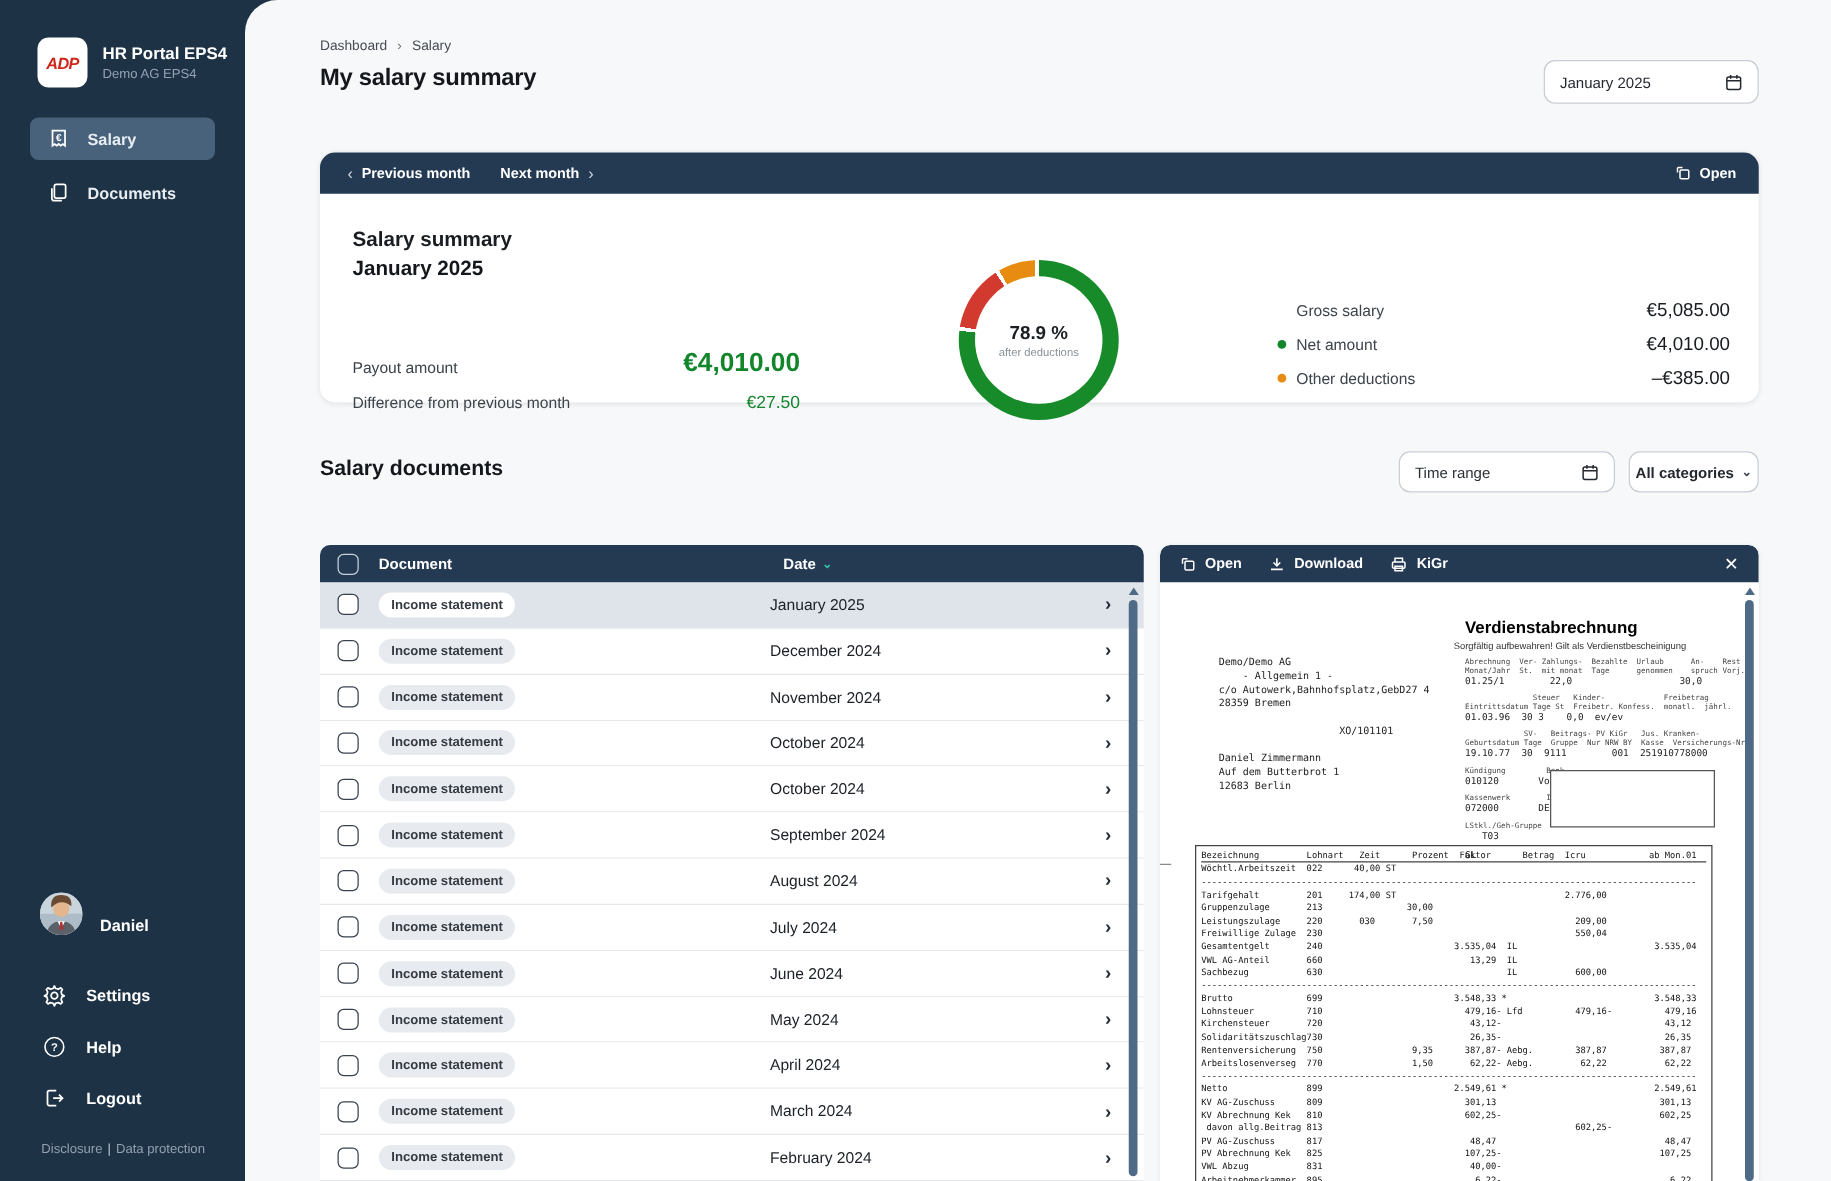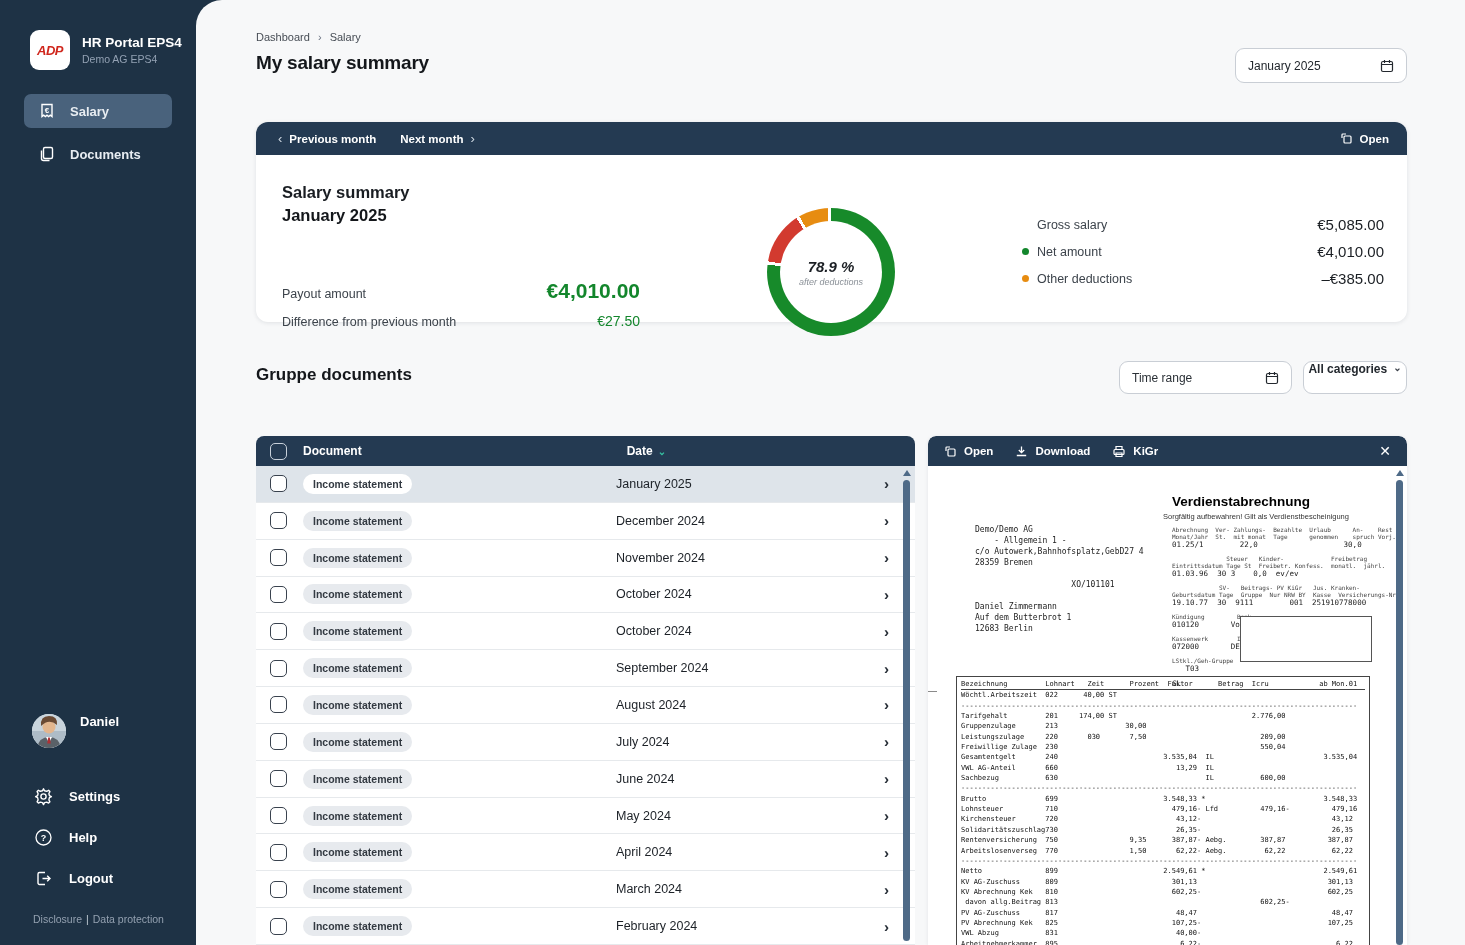--- a/index.html
+++ b/index.html
@@ -12,21 +12,21 @@
   .brand { display:flex; align-items:center; gap:12px; padding:30px 0 0 30px; }
   .logo { width:40px; height:40px; background:#fff; border-radius:9px; display:flex; align-items:center; justify-content:center; }
   .logo span { color:#d0271d; font-weight:800; font-style:italic; font-size:13px; letter-spacing:-0.5px; }
   .brand-title { color:#fff; font-weight:800; font-size:13.5px; }
   .brand-sub { color:#93a1b3; font-size:10.5px; margin-top:3px; }
   .nav { margin-top:24px; padding:0 24px; }
   .nav-item { display:flex; align-items:center; gap:14px; height:34px; border-radius:7px; padding:0 14px; color:#e8edf2; font-size:13px; font-weight:700; cursor:pointer; margin-bottom:9px; }
   .nav-item.active { background:#49627c; }
   .nav-item svg, .side-link svg { flex:none; }
   .sidebar-bottom { position:absolute; left:0; bottom:0; width:100%; padding:0 0 12px 0; }
-  .user-row { display:flex; align-items:flex-start; gap:14px; padding:0 0 0 32px; margin-bottom:28px; }
+  .user-row { display:flex; align-items:flex-end; gap:14px; padding:0 0 0 32px; margin-bottom:28px; }
   .avatar { width:34px; height:34px; border-radius:50%; overflow:hidden; background:#cfd8e0; flex:none; }
   .user-name { color:#fff; font-size:13px; font-weight:600; }
   .side-link { display:flex; align-items:center; gap:16px; color:#fff; font-size:13px; font-weight:700; padding:11px 0 11px 34px; cursor:pointer; }
   .legal { color:#93a0b0; font-size:10.5px; padding:14px 0 8px 33px; }
   .legal b { color:#c3ccd6; font-weight:400; padding:0 4px; }
   .legal span { cursor:pointer; }
 
   
   .main { flex:1; background:#f7f8f9; border-top-left-radius:26px; position:relative; height:945px; overflow:hidden; }
   .breadcrumb { position:absolute; left:60px; top:31px; font-size:11px; color:#474d55; }
@@ -42,36 +42,36 @@
   .bar-spacer { flex:1; }
   .chev { font-size:13px; font-weight:400; color:#cfd8e2; }
   .card-body { position:relative; height:167px; }
   .sum-h1 { position:absolute; left:26px; top:28px; font-size:16.5px; font-weight:600; color:#191d22; }
   .sum-h2 { position:absolute; left:26px; top:51px; font-size:16.5px; font-weight:800; color:#14171b; }
   .sum-label { position:absolute; left:26px; font-size:12.5px; color:#3c434b; }
   .sum-val { position:absolute; text-align:right; width:160px; left:224px; color:#13862c; }
   .payout-l { top:132px; } .payout-v { top:124px; font-size:21px; font-weight:700; }
   .diff-l { top:160px; } .diff-v { top:158px; font-size:14px; }
 
-  .donut-wrap { position:absolute; left:511px; top:53px; width:128px; height:128px;font-style:italic; }
+  .donut-wrap { position:absolute; left:511px; top:53px; width:128px; height:128px; }
   .donut { width:128px; height:128px; border-radius:50%; position:relative; }
   .donut-hole { position:absolute; inset:13px; background:#fff; border-radius:50%; display:flex; flex-direction:column; align-items:center; justify-content:center; }
   .donut-pct { font-size:15px; font-weight:600; color:#1b1f24; }
   .donut-sub { font-size:9px; color:#8a9097; margin-top:2px; }
 
-  .legend { position:absolute; left:766px; top:56px; width:362px; }
+  .legend { position:absolute; left:766px; top:80px; width:362px; }
   .legend-row { display:flex; align-items:center; height:27px; }
   .legend-dot { width:7px; height:7px; border-radius:50%; margin-right:8px; flex:none; }
   .legend-label { font-size:12.5px; color:#3c434b; }
   .legend-value { margin-left:auto; font-size:15px; color:#1a1e23; }
 
   
   .section-title { position:absolute; left:60px; top:365px; font-size:17px; font-weight:800; color:#14171b; }
   .filter-time { position:absolute; left:923px; top:361px; width:173px; height:33px; background:#fff; border:1px solid #c9ced5; border-radius:9px; display:flex; align-items:center; justify-content:space-between; padding:0 12px; font-size:12px; color:#2a3036; cursor:pointer; }
-  .filter-cat { position:absolute; left:1107px; top:361px; width:104px; height:33px; background:#fff; border:1px solid #c9ced5; border-radius:9px; display:flex; align-items:flex-start; justify-content:center; gap:6px; font-size:12px; font-weight:600; color:#23282e; cursor:pointer; }
+  .filter-cat { position:absolute; left:1107px; top:361px; width:104px; height:33px; background:#fff; border:1px solid #c9ced5; border-radius:9px; display:flex; align-items:center; justify-content:center; gap:6px; font-size:12px; font-weight:600; color:#23282e; cursor:pointer; }
   .filter-cat .chev-down { font-size:10px; color:#3a4049; }
 
   .doc-table { position:absolute; left:60px; top:436px; width:659px; height:509px; background:#fff; border-radius:8px 8px 0 0; }
   .tbl-head { height:30px; background:#243a52; border-radius:8px 8px 0 0; display:flex; align-items:center; color:#fff; font-size:12px; font-weight:700; }
   .cb { width:17px; height:17px; border:1.5px solid #39424e; border-radius:5px; background:#fff; flex:none; cursor:pointer; }
   .tbl-head .cb { background:transparent; border-color:#c7d0da; margin-left:14px; }
   .col-doc { margin-left:16px; }
   .col-date { margin-left:265px; display:flex; align-items:center; gap:5px; }
   .sort-ico { color:#36c2a2; font-size:10px; }
   .tbl-rows { position:relative; }
@@ -258,21 +258,21 @@
             </div>
             <div class="legend-row">
               <span class="legend-dot" style="background: rgb(231, 140, 17);"></span>
               <span class="legend-label">Other deductions</span>
               <span class="legend-value">–€385.00</span>
             </div>
           </div>
       </div>
     </section>
 
-    <h2 class="section-title">Gruppe documents</h2>
+    <h2 class="section-title">Salary documents</h2>
 
     <div class="filter-time">
       <span>Time range</span>
       <span class="icon">
         <svg width="14" height="14" viewBox="0 0 14 14" fill="none" stroke="#23282e" stroke-width="1.2">
           <rect x="1.5" y="2.5" width="11" height="10" rx="1.5"></rect>
           <path d="M4.5 1 v3 M9.5 1 v3 M1.5 5.5 h11"></path>
         </svg>
       </span>
     </div>

